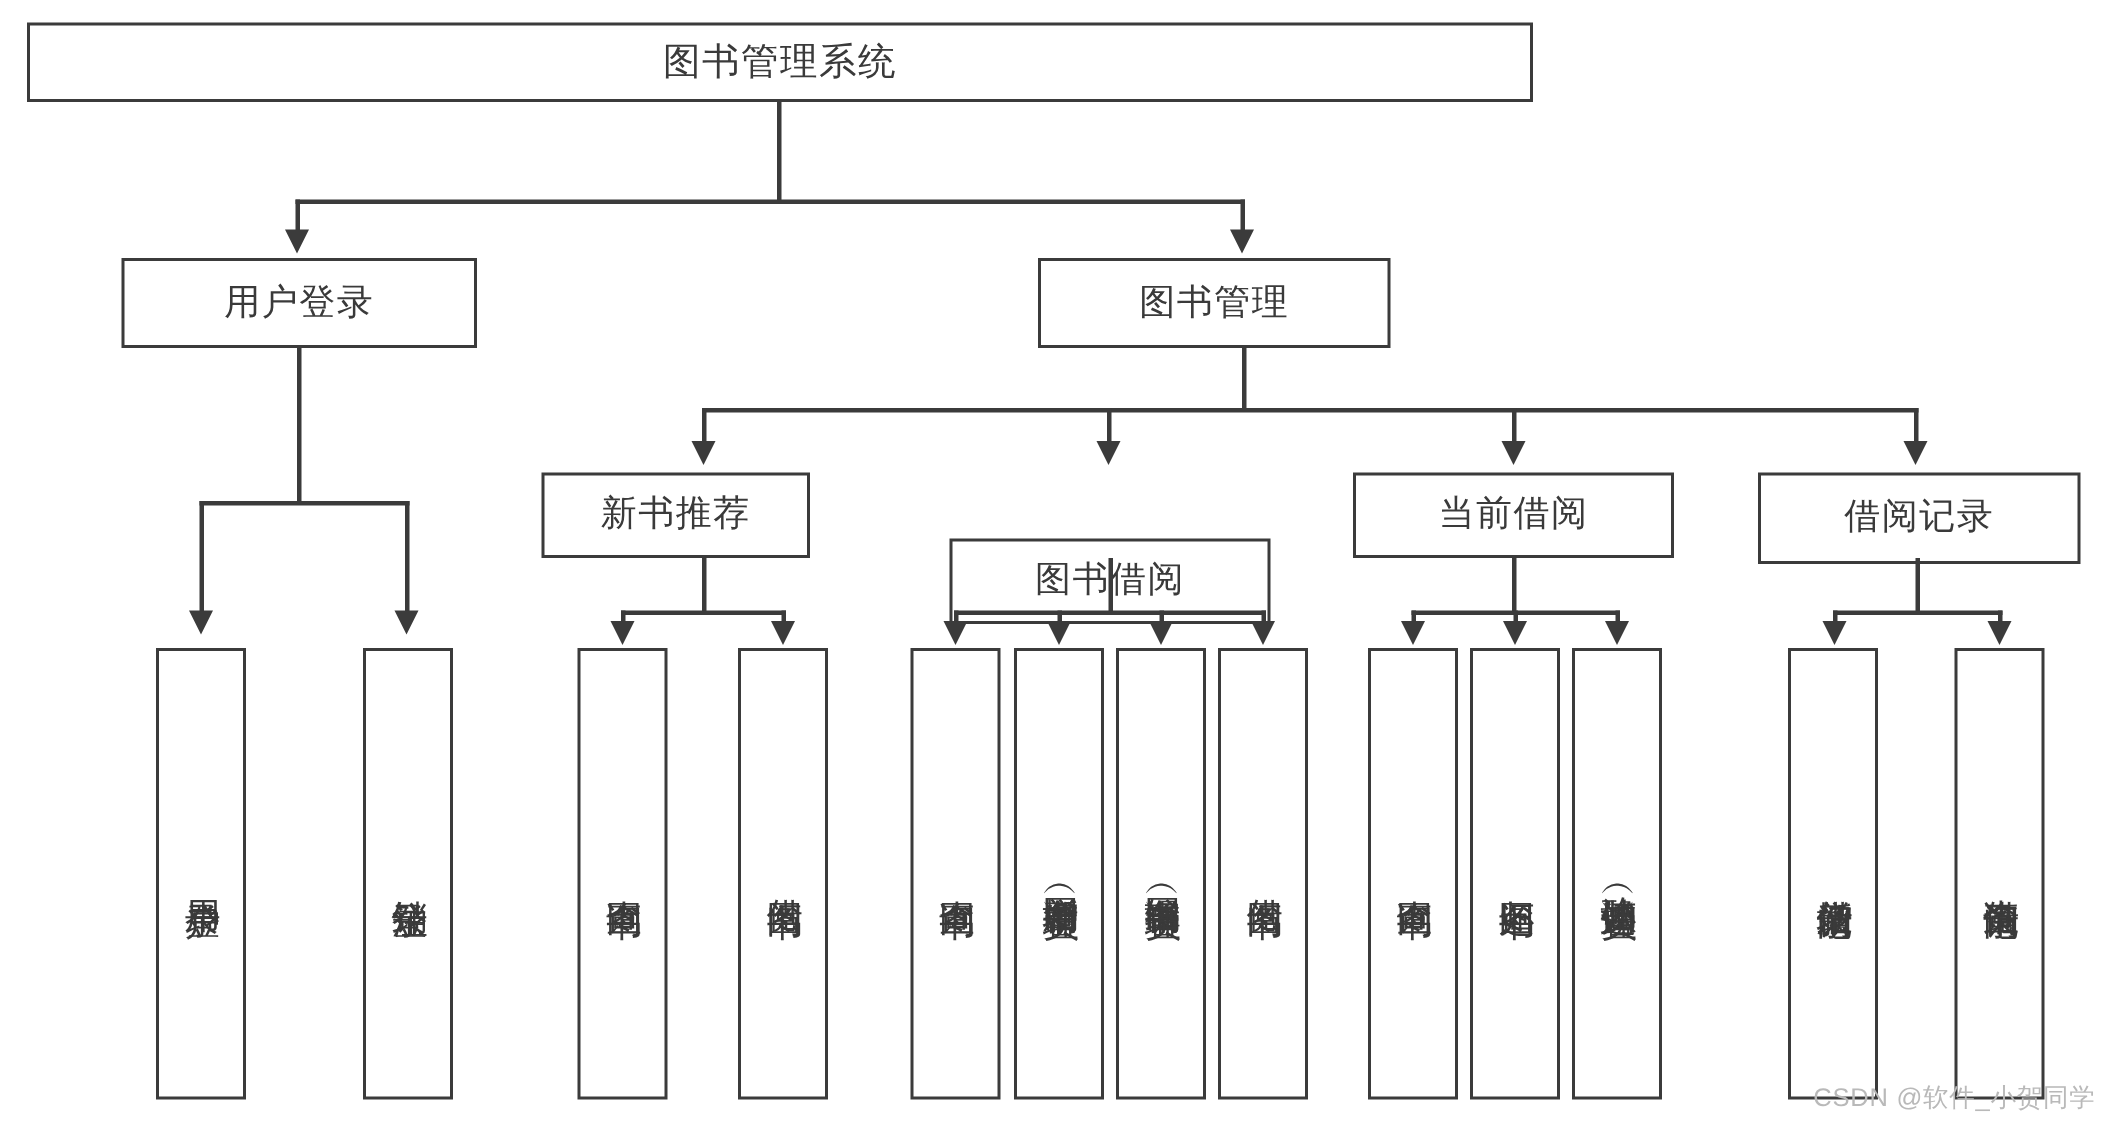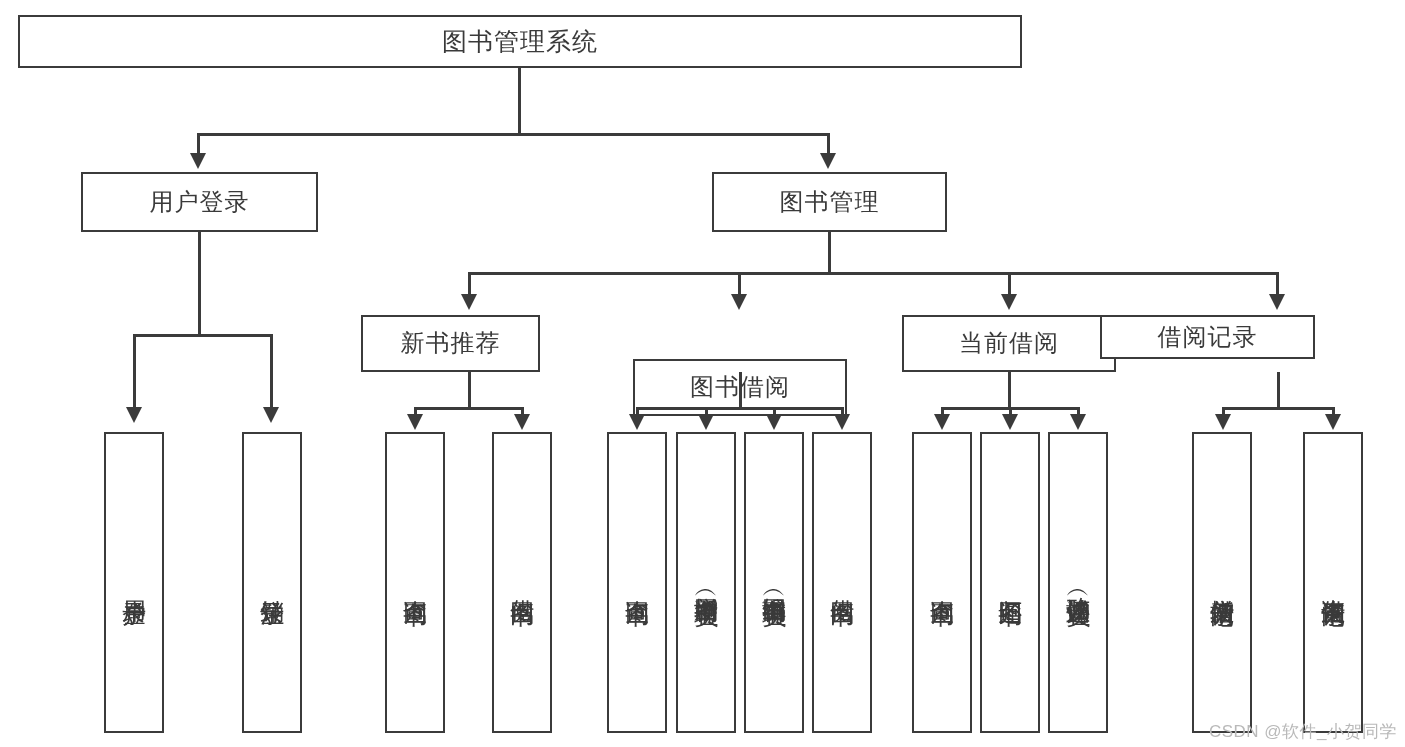--- a/index.html
+++ b/index.html
@@ -90,21 +90,21 @@
   <div class="line vline" style="left:197px; top:133px; width:3px; height:23px;"></div>
   <div class="arrow" style="left:190px; top:153px;"></div>
 
   <div class="line vline" style="left:827px; top:133px; width:3px; height:23px;"></div>
   <div class="arrow" style="left:820px; top:153px;"></div>
 
   <div class="node horiz" style="left:81px; top:172px; width:237px; height:60px;">
     <span>用户登录</span>
   </div>
 
-  <div class="node horiz" style="left:712px; top:172px; width:235px; height:60px;">
+  <div class="node horiz" style="left:692px; top:172px; width:235px; height:60px;">
     <span>图书管理</span>
   </div>
 
   <div class="line vline" style="left:198px; top:232px; width:3px; height:104px;"></div>
   <div class="line hline" style="left:133px; top:334px; width:140px; height:3px;"></div>
   <div class="line vline" style="left:133px; top:334px; width:3px; height:76px;"></div>
   <div class="arrow" style="left:126px; top:407px;"></div>
   <div class="line vline" style="left:270px; top:334px; width:3px; height:76px;"></div>
   <div class="arrow" style="left:263px; top:407px;"></div>
 
@@ -128,21 +128,21 @@
   </div>
 
   <div class="node horiz" style="left:633px; top:315px; width:214px; height:57px;margin-top:44px;">
     <span>图书借阅</span>
   </div>
 
   <div class="node horiz" style="left:902px; top:315px; width:214px; height:57px;">
     <span>当前借阅</span>
   </div>
 
-  <div class="node horiz" style="left:1100px; top:315px; width:215px; height:44px;">
+  <div class="node horiz" style="left:1172px; top:315px; width:215px; height:61px;">
     <span>借阅记录</span>
   </div>
 
   <div class="line vline" style="left:468px; top:372px; width:3px; height:38px;"></div>
   <div class="line hline" style="left:414px; top:407px; width:110px; height:3px;"></div>
   <div class="line vline" style="left:414px; top:407px; width:3px; height:12px;"></div>
   <div class="arrow" style="left:407px; top:414px;"></div>
   <div class="line vline" style="left:521px; top:407px; width:3px; height:12px;"></div>
   <div class="arrow" style="left:514px; top:414px;"></div>
 

